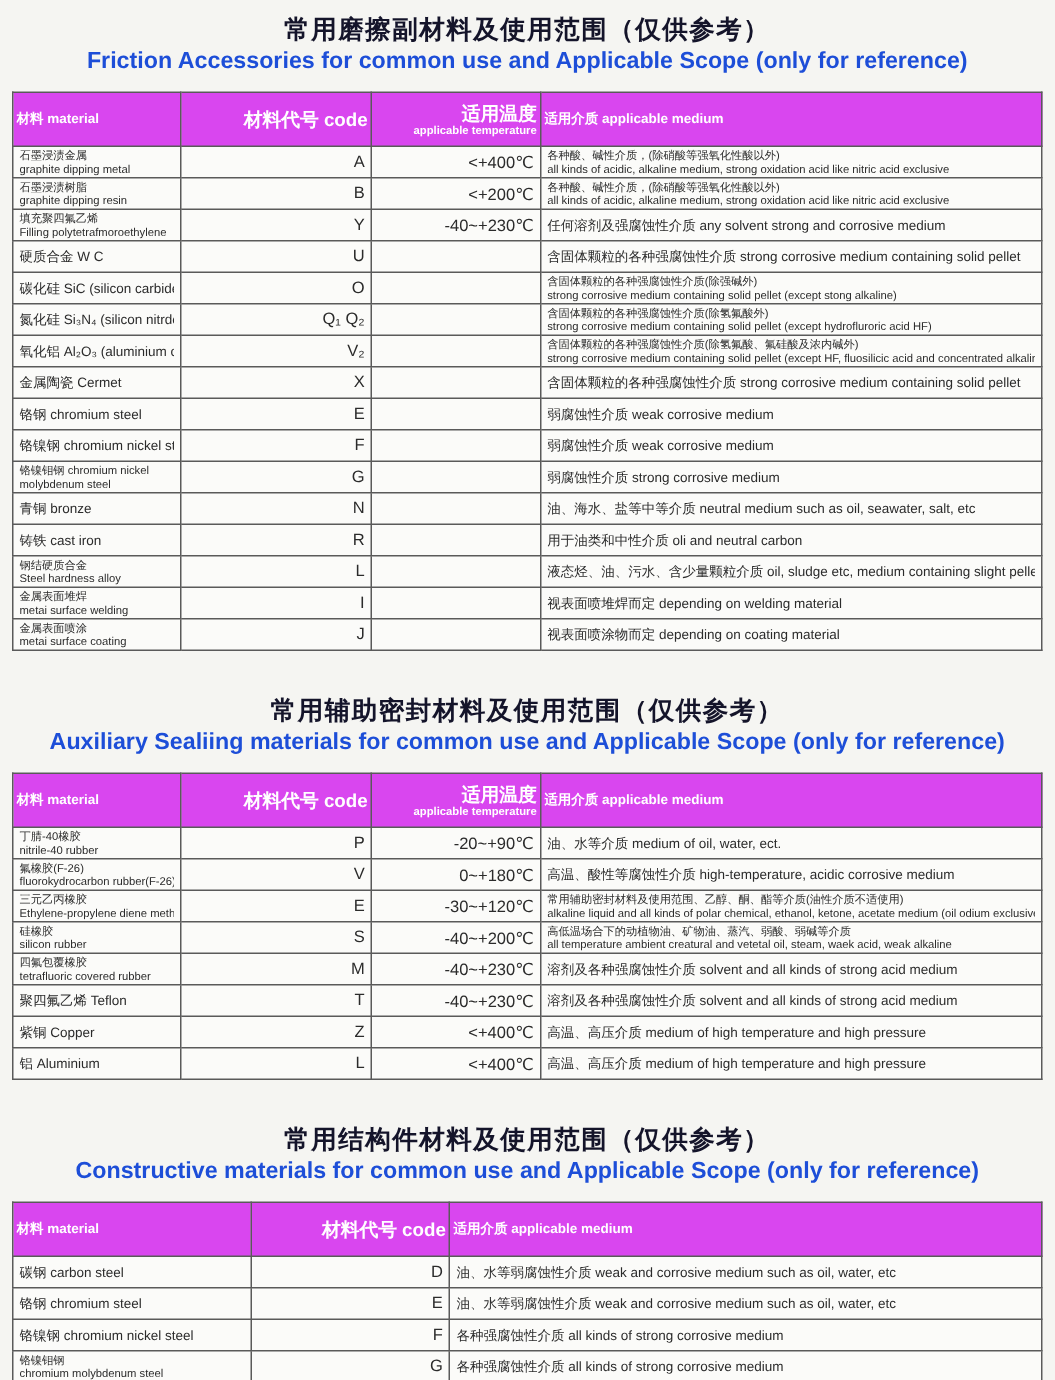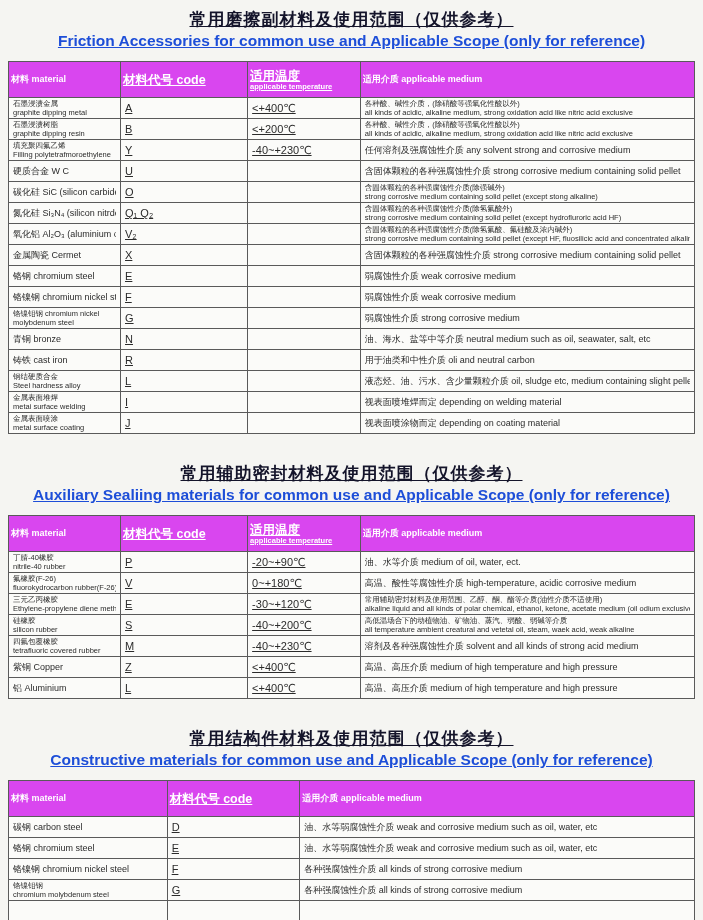--- a/index.html
+++ b/index.html
@@ -3,33 +3,33 @@
 <meta charset="utf-8">
 <style>
   html,body { margin:0; padding:0; }
   body {
     width:703px; background:#f5f5f2; color:#222;
     font-family:"Liberation Sans","DejaVu Sans",sans-serif;
   }
   .page { padding:8px 0 14px 0; }
   .sec { margin:0 8px; }
   .sec + .sec { margin-top:28px; }
-  .title { text-align:center; font-weight:bold;text-decoration:underline; }
+  .title { text-align:center; font-weight:bold; }
   .title-zh { font-size:17px; color:#14142a; letter-spacing:1px; }
   .title-en { font-size:15.5px; color:#1d4ed8; margin-top:1px; }
   table {
     width:687px; border-collapse:collapse; table-layout:fixed;
     margin-top:11px; background:#fbfbf9;
   }
   th, td { border:1px solid #5a5a5a; padding:1px 4px; vertical-align:middle; }
   th { background:#d946ef; color:#ffffff; height:25px; padding:5px 2px;margin-left:24px; }
   th div:first-child { font-size:12.5px; font-weight:bold; line-height:14px; }
   th div:nth-child(2) { font-size:7.5px; font-weight:bold; line-height:8px; }
   td { height:18px; color:#2b2b2b; }
-  .col-code, .col-temp { text-align:left; font-size:11px;text-decoration:underline; }
+  .col-code, .col-temp { text-align:right; font-size:11px; }
   .col-material, .col-medium { text-align:left; }
   .col-material div, .col-medium div { font-size:7.5px; line-height:9px; white-space:nowrap; overflow:hidden; }
   .col-material div:only-child, .col-medium div:only-child { font-size:9px; line-height:11px; }
   
   .t0 .col-material, .t1 .col-material { width:15.6%; }
   .t0 .col-code,     .t1 .col-code     { width:17.8%; }
   .t0 .col-temp,     .t1 .col-temp     { width:15.7%; }
   
   .t2 .col-material { width:22.4%; }
   .t2 .col-code     { width:18.6%; }
@@ -395,20 +395,34 @@
             </td>
             <td class="col-temp">
               <div>-40~+230℃</div>
             </td>
             <td class="col-medium">
               <div>溶剂及各种强腐蚀性介质 solvent and all kinds of strong acid medium</div>
             </td>
           </tr>
           <tr>
             <td class="col-material">
+              <div>聚四氟乙烯 Teflon</div>
+            </td>
+            <td class="col-code">
+              <div>T</div>
+            </td>
+            <td class="col-temp">
+              <div>-40~+230℃</div>
+            </td>
+            <td class="col-medium">
+              <div>溶剂及各种强腐蚀性介质 solvent and all kinds of strong acid medium</div>
+            </td>
+          </tr>
+          <tr>
+            <td class="col-material">
               <div>紫铜 Copper</div>
             </td>
             <td class="col-code">
               <div>Z</div>
             </td>
             <td class="col-temp">
               <div>&lt;+400℃</div>
             </td>
             <td class="col-medium">
               <div>高温、高压介质 medium of high temperature and high pressure</div>

